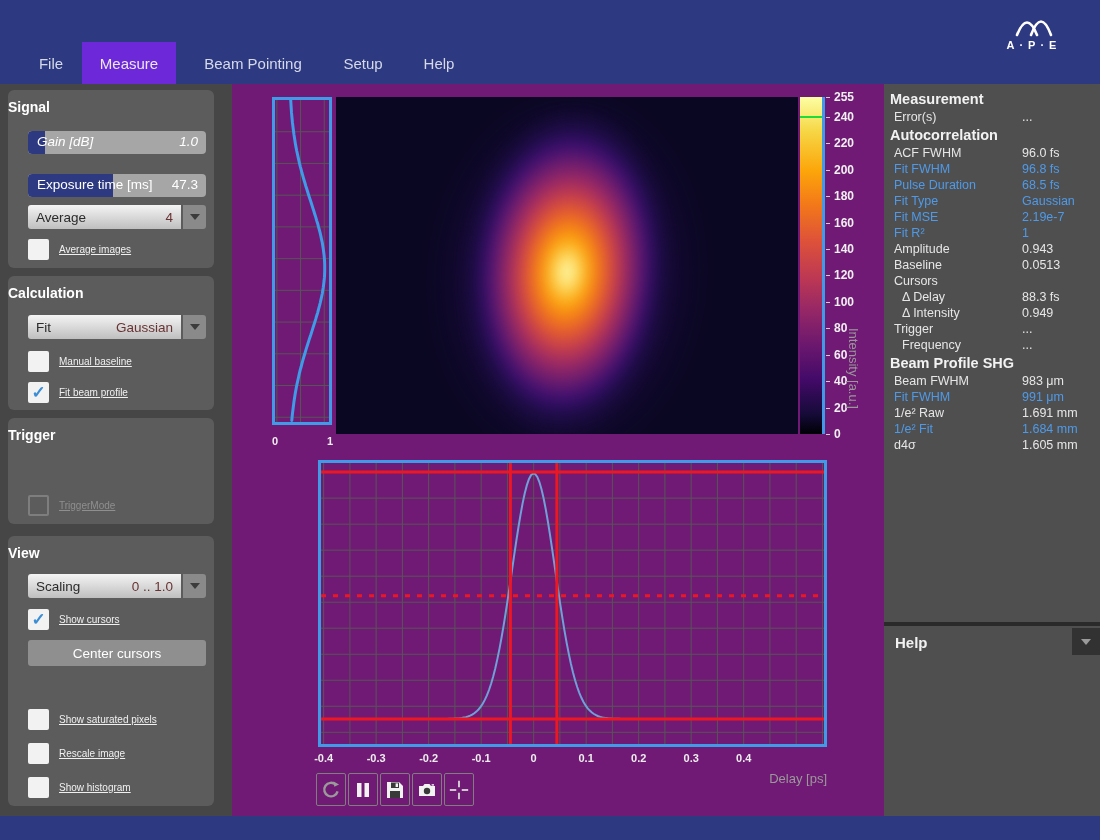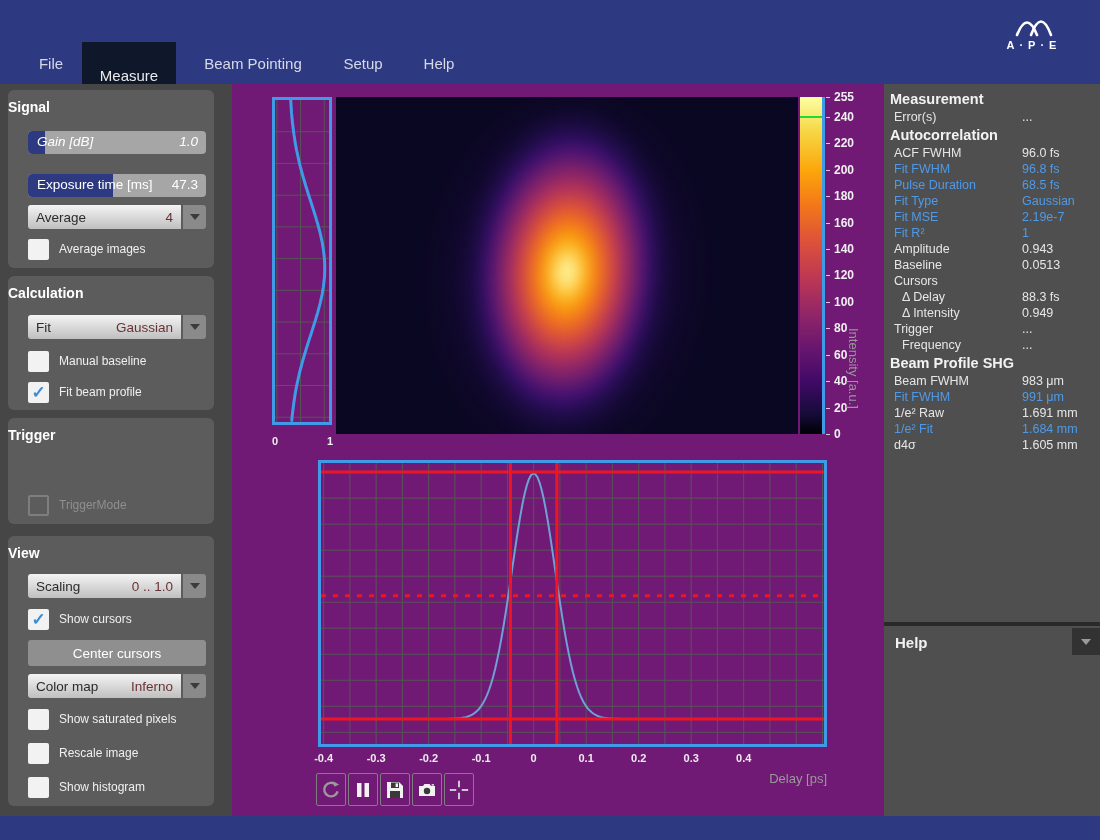--- a/index.html
+++ b/index.html
@@ -5,21 +5,21 @@
   * { margin:0; padding:0; box-sizing:border-box; }
   html,body { width:1100px; height:840px; }
   body { font-family:"Liberation Sans", sans-serif; background:#333232; overflow:hidden; position:relative; }
 
   .abs { position:absolute; }
 
   
   #header { left:0; top:0; width:1100px; height:84px; background:#2d3980; }
   .menu-tab { position:absolute; top:42px; height:42px; display:flex; align-items:center; justify-content:center;
               color:#d6dae8; font-size:15px; cursor:default; }
-  .menu-tab.active { background:#0f172a; color:#e9e9e9;align-items:flex-end; }
+  .menu-tab.active { background:#6d28d9; color:#e9e9e9; }
   #logo { right:18px; top:8px; width:96px; height:64px; display:flex; flex-direction:column; align-items:center; }
   #logo .ape-text { color:#fff; font-size:11px; font-weight:bold; letter-spacing:5px; margin-top:1px; }
 
   
   #footer { left:0; top:816px; width:1100px; height:24px; background:#2d3980; }
 
   
   #sidebar { left:0; top:84px; width:232px; height:732px; background:#464646; }
   .panel { position:absolute; left:8px; width:206px; background:#5c5c5c; border-radius:6px; }
   .panel-title { position:absolute; left:0; top:9px; color:#ffffff; font-size:14px; font-weight:bold; }
@@ -33,21 +33,21 @@
   .dd-field { flex:1; background:linear-gradient(#f4f4f4,#bfbfbf); border-radius:3px 0 0 3px;
               display:flex; align-items:center; justify-content:space-between; padding:0 8px; }
   .dd-label { color:#2b2b2b; font-size:13.5px; }
   .dd-value { color:#693333; font-size:13.5px; }
   .dd-arrow { width:23px; background:#8a8a8a; border-radius:0 3px 3px 0; margin-left:2px;
               display:flex; align-items:center; justify-content:center; }
   .tri-down { width:0; height:0; border-left:5px solid transparent; border-right:5px solid transparent; border-top:6px solid #3b3b3b; }
   .chkrow { position:absolute; left:20px; display:flex; align-items:center; height:22px; }
   .chk { width:21px; height:21px; background:#f2f2f2; border-radius:2px; margin-right:10px;
          display:flex; align-items:center; justify-content:center; font-size:17px; font-weight:bold; color:#3b8ed6; }
-  .chkrow .clabel { color:#f0f0f0; font-size:12px; }
+  .chkrow .clabel { color:#f0f0f0; font-size:10px;text-decoration:underline; }
   .chkrow.disabled .chk { background:transparent; border:2px solid #7e7e7e; }
   .chkrow.disabled .clabel { color:#8f8f8f; }
   .btn { position:absolute; left:20px; width:178px; height:26px; background:#8f8f8f; border-radius:3px;
          color:#fff; font-size:13.5px; display:flex; align-items:center; justify-content:center; }
 
   
   #center { left:232px; top:84px; width:652px; height:732px; background:#701a75; }
   .plotbox { position:absolute; border:3px solid #3f9ae8; }
   .ticklabel { position:absolute; color:#ededed; font-size:11px; font-weight:bold; white-space:nowrap; }
   .unit-label { position:absolute; color:#999; font-size:13px;text-align:right; }
@@ -184,29 +184,20 @@
           <div class="tri-down"></div>
         </div>
     </div>
     <div class="chkrow" style="top:72px;">
       <div class="chk">✓</div>
       <span class="clabel">Show cursors</span>
     </div>
     <div class="btn" style="top:104px;">
         <span>Center cursors</span>
       </div>
-    <div class="dropdown" style="top:138px;">
-      <div class="dd-field">
-        <span class="dd-label">Color map</span>
-        <span class="dd-value">Inferno</span>
-      </div>
-      <div class="dd-arrow">
-          <div class="tri-down"></div>
-        </div>
-    </div>
     <div class="chkrow" style="top:172px;">
       <div class="chk"></div>
       <span class="clabel">Show saturated pixels</span>
     </div>
     <div class="chkrow" style="top:206px;">
       <div class="chk"></div>
       <span class="clabel">Rescale image</span>
     </div>
     <div class="chkrow" style="top:240px;">
       <div class="chk"></div>

